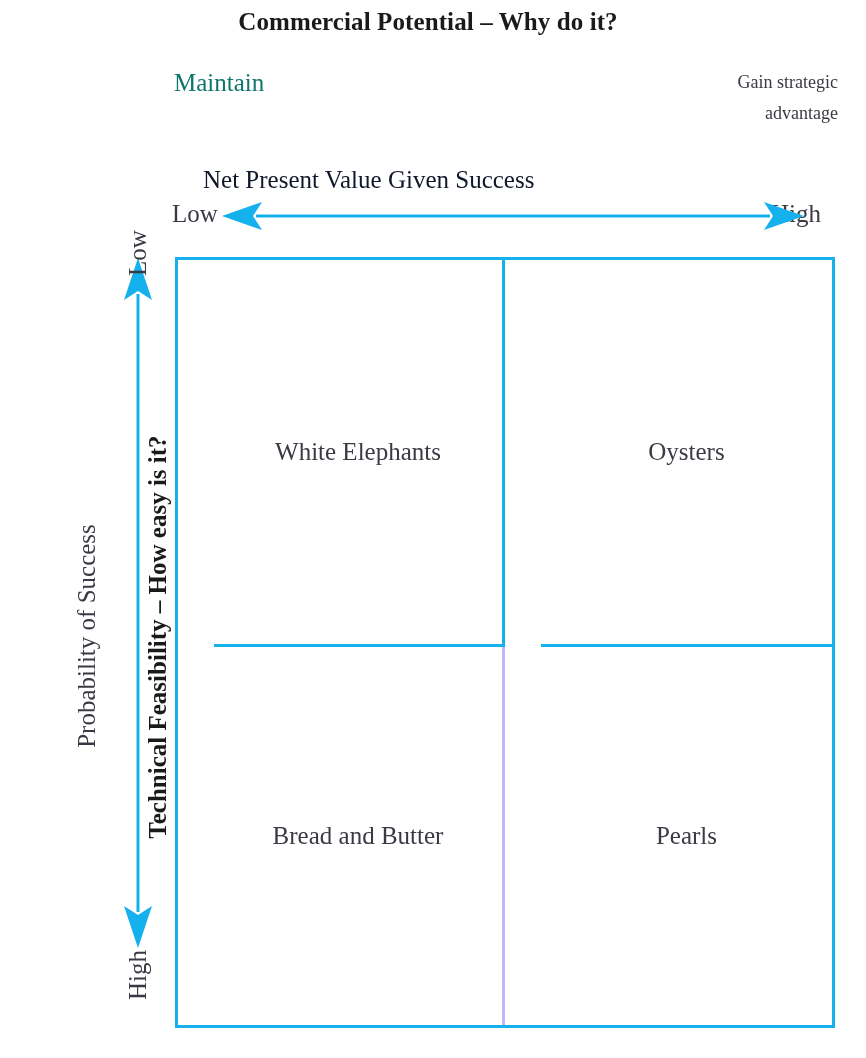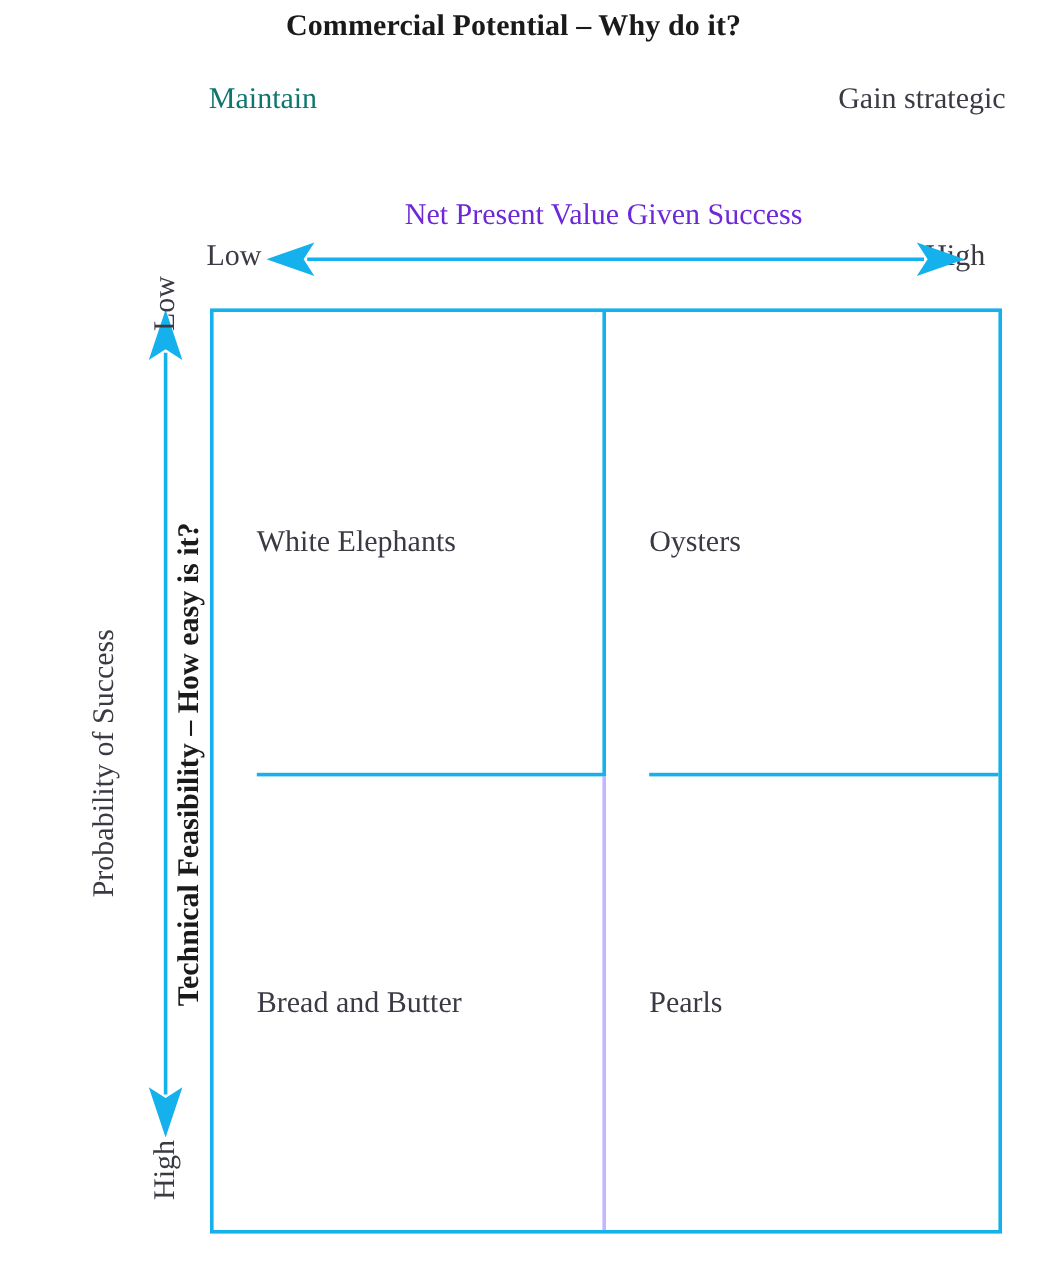--- a/index.html
+++ b/index.html
@@ -39,33 +39,33 @@
     text-align: left;
     font-size: 25px;
     line-height: 31px;
     color: #0f766e;
   }
   #annotation-right {
     left: 538px;
     top: 67px;
     width: 300px;
     text-align: right;
-    font-size: 25px;
+    font-size: 18px;
     line-height: 31px;
     color: #3a3a44;
   }
 
   
   #x-axis-title {
     left: 203px;
     top: 166px;
     width: 600px;
-    text-align: center;
-    font-size: 25px;
-    color: #6d28d9;
+    text-align: left;
+    font-size: 25px;
+    color: #0f172a;
   }
   #x-axis-low-label {
     left: 172px;
     top: 200px;
     font-size: 25px;
     color: #3a3a44;
   }
   #x-axis-high-label {
     left: 771px;
     top: 200px;
@@ -135,20 +135,21 @@
     box-sizing: border-box;
     border: 3px solid #14b1ec;
     display: grid;
     grid-template-columns: 1fr 1fr;
     grid-template-rows: 387px 1fr;
   }
   .quadrant {
     position: relative;
     display: flex;
     align-items: center;
+    justify-content: center;
     box-sizing: border-box;
     margin-left: 36px;
   }
   .q-tl { border-right: 3px solid #14b1ec; border-bottom: 3px solid #14b1ec; }
   .q-tr { border-bottom: 3px solid #14b1ec; }
   .q-bl { border-right: 3px solid #c4b5fd; }
   .q-label {
     font-size: 25px;
     color: #3a3a44;
     margin-top: -1px;
@@ -158,20 +159,21 @@
 <body>
 
 <div class="abs" id="chart-title">Commercial Potential – Why do it?</div>
 
 <div class="abs" id="annotation-left">
   <div>Maintain</div>
 </div>
 
 <div class="abs" id="annotation-right">
   <div>Gain strategic</div>
+  <div>advantage</div>
 </div>
 
 <div class="abs" id="x-axis-title">Net Present Value Given Success</div>
 
 <div class="abs" id="x-axis-low-label">Low</div>
 
 <div class="abs" id="x-axis-high-label">High</div>
 
 <svg class="abs" id="x-axis-arrow" viewBox="0 0 582 40">
   <line x1="34" y1="20" x2="548" y2="20" stroke="#14b1ec" stroke-width="3"></line>

